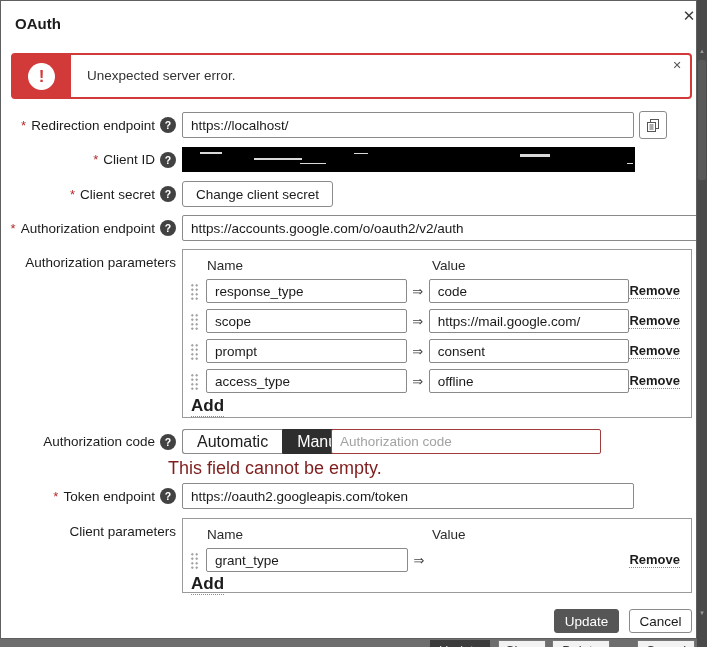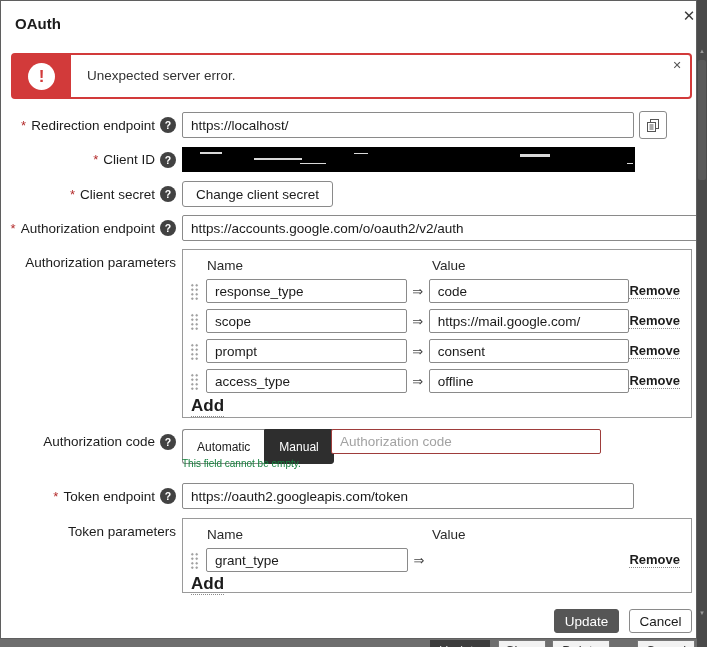--- a/index.html
+++ b/index.html
@@ -99,27 +99,27 @@
     text-decoration:none; border-bottom:1px dotted #8a8a8a; cursor:pointer; white-space:nowrap;
   }
   .addlink {
     position:absolute; left:8px; font-size:17px; font-weight:700; color:#1c1c1c;
     text-decoration:none; border-bottom:1px dotted #8a8a8a; cursor:pointer;
   }
 
   
   .toggle { position:absolute; left:181px; top:0; display:flex; height:25px; }
   .togbtn {
-    height:35px; padding:0 14px; font-family:inherit; font-size:12px; cursor:pointer;
+    height:25px; padding:0 14px; font-family:inherit; font-size:16px; cursor:pointer;
     background:#fff; border:1px solid #8a8a8a; color:#1c1c1c;
   }
   .togbtn.first { border-radius:3px 0 0 3px; border-right:none; }
   .togbtn.selected { background:#2e2e2e; border-color:#2e2e2e; color:#fff; border-radius:0 3px 3px 0; }
   .authcode-input { left:330px; width:270px; height:25px; border:1px solid #9e3d3b; }
-  .errtext { position:absolute; left:181px; font-size:10px; color:#15803d; }
+  .errtext { position:absolute; left:167px; font-size:18px; color:#7f1d1d; }
 
   
   .btn { height:24px; border-radius:3px; font-family:inherit; font-size:13.5px; cursor:pointer; }
   .btn-dark { position:absolute; left:553px; top:608px; width:65px; background:#565656; border:1px solid #565656; color:#fff; }
   .btn-light { position:absolute; left:628px; top:608px; width:63px; background:#fff; border:1px solid #8a8a8a; color:#1a1a1a; }
 
   
   .backstrip {
     position:absolute; left:0; top:640px; width:697px; height:7px; overflow:visible;
   }
@@ -264,21 +264,21 @@
       <div class="labelwrap">
         <span class="req">*</span>
         <span>Token endpoint</span>
         <span class="help">?</span>
       </div>
       <input class="txt" style="left: 181px; width: 452px;" value="https://oauth2.googleapis.com/token">
     </div>
 
     <div class="row" style="top:517px">
       <div class="labelwrap toppad">
-        <span>Token parameters</span>
+        <span>Client parameters</span>
       </div>
       <div class="panel" style="left:181px;top:0;height:75px">
         <div class="phead name">Name</div>
         <div class="phead value">Value</div>
         <div class="prows">
           <div class="prow">
             <span class="draghandle"></span>
             <input class="txt ptxt" value="grant_type" style="">
             <span class="arrowcell">⇒</span>
             <a class="removelink">Remove</a>

